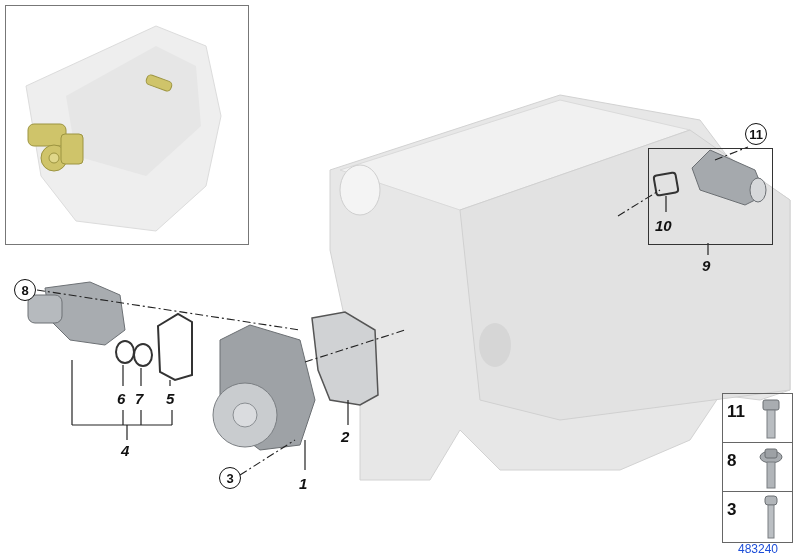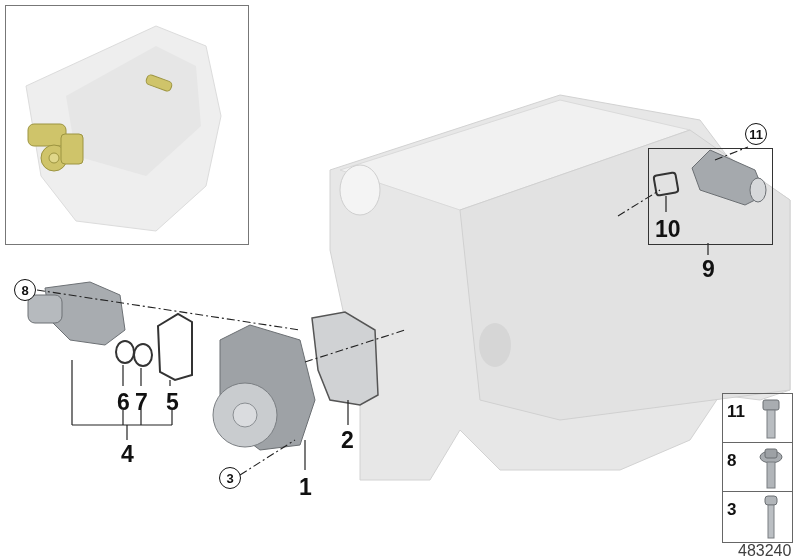--- a/index.html
+++ b/index.html
@@ -1,26 +1,26 @@
 <!DOCTYPE html>
 <html><head>
 <meta charset="utf-8">
 <style>
   html,body{margin:0;padding:0;background:#fff;}
   body{width:800px;height:560px;position:relative;overflow:hidden;font-family:"Liberation Sans",sans-serif;}
-  .lbl{position:absolute;font-weight:bold;font-size:23px;color:#111;line-height:1;}
+  .lbl{position:absolute;font-weight:bold;font-size:15px;color:#111;line-height:1;font-style:italic;}
   .circ{position:absolute;width:22px;height:22px;border:1.6px solid #111;border-radius:50%;background:#fff;
         font-weight:bold;font-size:13px;display:flex;align-items:center;justify-content:center;box-sizing:border-box;color:#111;}
   .inset{position:absolute;left:5px;top:5px;width:242px;height:238px;border:1px solid #777;background:#fff;}
   .detail-box{position:absolute;left:648px;top:148px;width:123px;height:95px;border:1.3px solid #333;}
   .hw-panel{position:absolute;left:722px;top:393px;width:69px;height:148px;border:1px solid #666;}
   .hw-row{position:absolute;left:0;width:69px;height:49px;border-bottom:1px solid #666;box-sizing:border-box;}
   .hw-row:last-child{border-bottom:none;}
   .hw-num{position:absolute;left:4px;top:8px;font-weight:bold;font-size:17px;color:#111;}
-  .footer{position:absolute;left:738px;top:542px;font-size:16px;color:#404040;text-align:right;}
+  .footer{position:absolute;left:738px;top:542px;font-size:12px;color:#1d4ed8;text-align:right;}
   svg{position:absolute;left:0;top:0;}
 </style>
 </head>
 <body>
 
 <div class="inset">
   <svg width="242" height="238">
     <path d="M20 80 L150 20 L200 40 L215 110 L200 180 L150 225 L70 215 L35 170 Z" fill="#eeeeee" stroke="#dcdcdc"></path>
     <path d="M60 90 L150 40 L190 60 L195 120 L140 170 L70 150 Z" fill="#e6e6e6"></path>
     <g fill="#cfc46a" stroke="#9c9440" stroke-width="1">

